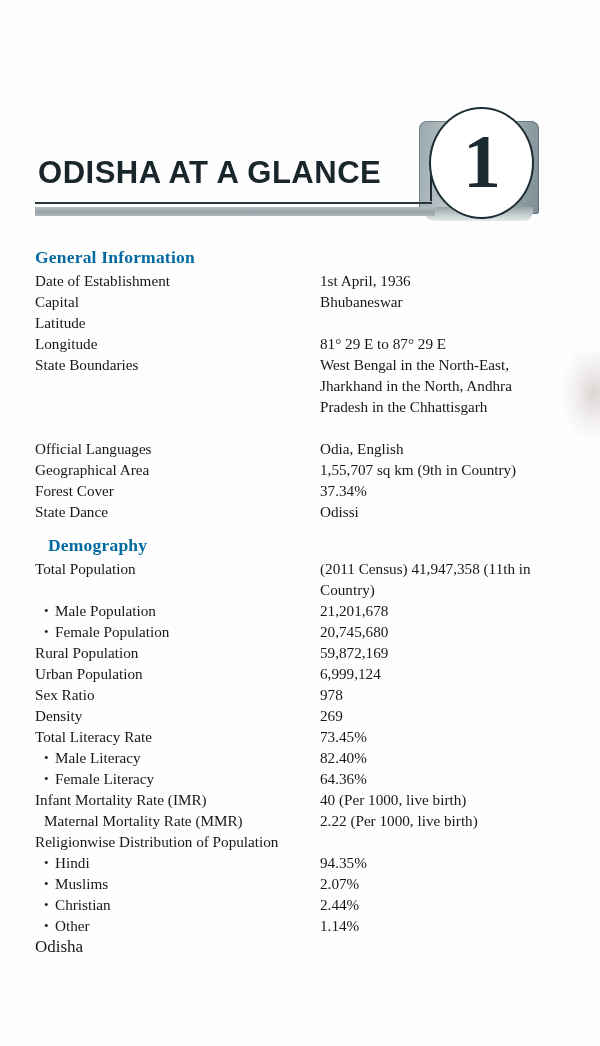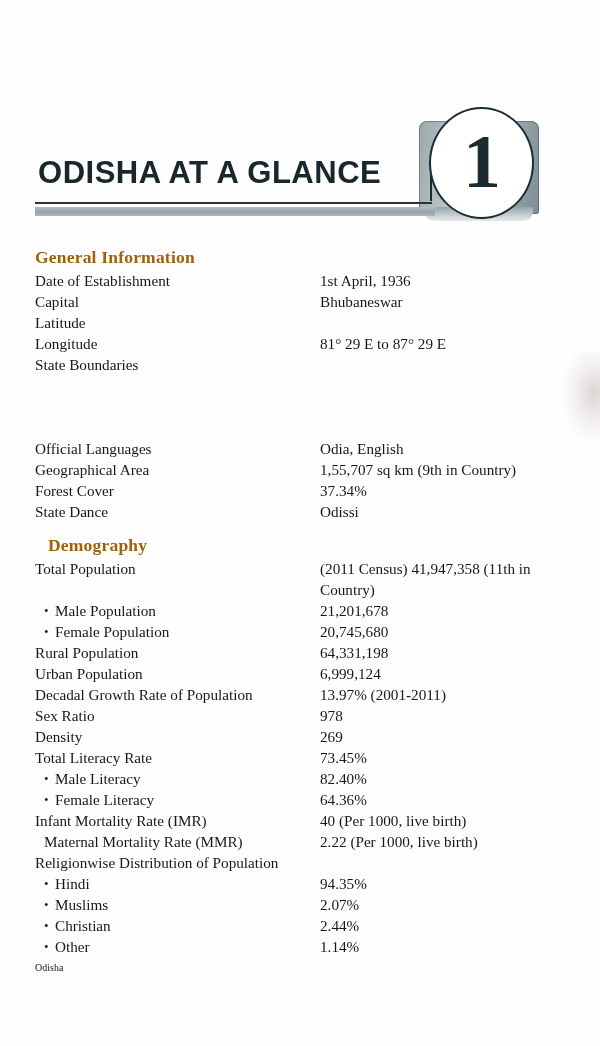--- a/index.html
+++ b/index.html
@@ -130,21 +130,21 @@
     left: 0;
     top: 246px;
     width: 600px;
   }
 
   .section-head {
     font-family: "Liberation Serif", "DejaVu Serif", serif;
     font-weight: 700;
     font-size: 17.5px;
     line-height: 22px;
-    color: #a16207;
+    color: #0369a1;
     margin: 0 0 2px 35px;
     letter-spacing: 0.2px;
   }
   .section-head.demography {
     margin-top: 12px;
     margin-left: 48px;
   }
 
   .row {
     position: relative;
@@ -176,21 +176,21 @@
   }
   .row .value .vline {
     display: block;
     white-space: nowrap;
   }
   .spacer-row {
     height: 21px;
   }
   .tail {
     padding-left: 35px;
-    font-size: 10px;
+    font-size: 17px;
     line-height: 21px;
   }
 </style>
 </head>
 <body>
 
 <div class="page">
 
   <div class="scan-smudge"></div>
 
@@ -211,21 +211,25 @@
       <div class="row" style="min-height: 21px;"><span class="label">Date of Establishment</span><span class="value">
           <span class="vline">1st April, 1936</span>
         </span></div>
       <div class="row" style="min-height: 21px;"><span class="label">Capital</span><span class="value">
           <span class="vline">Bhubaneswar</span>
         </span></div>
       <div class="row" style="min-height: 21px;"><span class="label">Latitude</span></div>
       <div class="row" style="min-height: 21px;"><span class="label">Longitude</span><span class="value">
           <span class="vline">81° 29 E to 87° 29 E</span>
         </span></div>
-      <div class="row" style="min-height: 63px;"><span class="label">State Boundaries</span></div>
+      <div class="row" style="min-height: 63px;"><span class="label">State Boundaries</span><span class="value">
+          <span class="vline">West Bengal in the North-East,</span>
+          <span class="vline">Jharkhand in the North, Andhra</span>
+          <span class="vline">Pradesh in the Chhattisgarh</span>
+        </span></div>
       <div class="spacer-row"></div>
       <div class="row" style="min-height: 21px;"><span class="label">Official Languages</span><span class="value">
           <span class="vline">Odia, English</span>
         </span></div>
       <div class="row" style="min-height: 21px;"><span class="label">Geographical Area</span><span class="value">
           <span class="vline">1,55,707 sq km (9th in Country)</span>
         </span></div>
       <div class="row" style="min-height: 21px;"><span class="label">Forest Cover</span><span class="value">
           <span class="vline">37.34%</span>
         </span></div>
@@ -237,27 +241,24 @@
           <span class="vline">(2011 Census) 41,947,358 (11th in</span>
           <span class="vline">Country)</span>
         </span></div>
       <div class="row bullet" style="min-height: 21px;"><span class="label">Male Population</span><span class="value">
           <span class="vline">21,201,678</span>
         </span></div>
       <div class="row bullet" style="min-height: 21px;"><span class="label">Female Population</span><span class="value">
           <span class="vline">20,745,680</span>
         </span></div>
       <div class="row" style="min-height: 21px;"><span class="label">Rural Population</span><span class="value">
-          <span class="vline">64,331,198</span>
+          <span class="vline">59,872,169</span>
         </span></div>
       <div class="row" style="min-height: 21px;"><span class="label">Urban Population</span><span class="value">
           <span class="vline">6,999,124</span>
-        </span></div>
-      <div class="row" style="min-height: 21px;"><span class="label">Decadal Growth Rate of Population</span><span class="value">
-          <span class="vline">13.97% (2001-2011)</span>
         </span></div>
       <div class="row" style="min-height: 21px;"><span class="label">Sex Ratio</span><span class="value">
           <span class="vline">978</span>
         </span></div>
       <div class="row" style="min-height: 21px;"><span class="label">Density</span><span class="value">
           <span class="vline">269</span>
         </span></div>
       <div class="row" style="min-height: 21px;"><span class="label">Total Literacy Rate</span><span class="value">
           <span class="vline">73.45%</span>
         </span></div>

